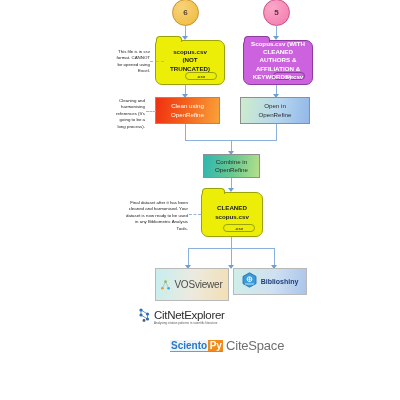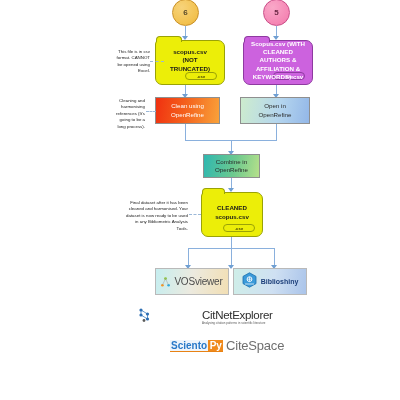--- a/index.html
+++ b/index.html
@@ -301,21 +301,21 @@
 
   <div class="vline" style="left:231px; top:237px; height:12px;"></div>
   <div class="hline" style="left:188px; top:248px; width:86px;"></div>
   <div class="vline" style="left:188px; top:248px; height:19px;"></div>
   <div class="arrow" style="left:185.3px; top:265px;"></div>
   <div class="vline" style="left:231px; top:248px; height:19px;"></div>
   <div class="arrow" style="left:228.3px; top:265px;"></div>
   <div class="vline" style="left:274px; top:248px; height:19px;"></div>
   <div class="arrow" style="left:271.3px; top:265px;"></div>
 
-  <div class="toolbox vos" style="left:155px; top:268px; width:74px; height:27px;">
+  <div class="toolbox vos" style="left:155px; top:268px; width:74px; height:33px;">
     <span>
       <svg width="9" height="10" viewBox="0 0 9 10">
         <circle cx="4.5" cy="1.6" r="1.4" fill="#8cc63f"></circle>
         <circle cx="1.4" cy="8.2" r="1.3" fill="#f7941e"></circle>
         <circle cx="7.6" cy="8.2" r="1.3" fill="#29abe2"></circle>
         <line x1="4.5" y1="1.6" x2="1.4" y2="8.2" stroke="#9a9a9a" stroke-width="0.5"></line>
         <line x1="4.5" y1="1.6" x2="7.6" y2="8.2" stroke="#9a9a9a" stroke-width="0.5"></line>
       </svg>
     </span>
     <span class="vos-label">VOSviewer</span>
@@ -327,21 +327,21 @@
         <polygon points="7.5,0.8 14,4.4 14,11.6 7.5,15.2 1,11.6 1,4.4" fill="#3b9ad9" stroke="#1b6fae" stroke-width="0.8"></polygon>
         <circle cx="7.5" cy="7.2" r="2.4" fill="none" stroke="#ffffff" stroke-width="0.9"></circle>
         <line x1="7.5" y1="4.8" x2="7.5" y2="9.6" stroke="#ffffff" stroke-width="0.7"></line>
         <line x1="5.1" y1="7.2" x2="9.9" y2="7.2" stroke="#ffffff" stroke-width="0.7"></line>
         <line x1="3" y1="12" x2="12" y2="12" stroke="#ffffff" stroke-width="0.7"></line>
       </svg>
     </span>
     <span class="bib-label">Biblioshiny</span>
   </div>
 
-  <div class="plainlogo" style="left:138px; top:308px;gap:48px;">
+  <div class="plainlogo" style="left:138px; top:308px;">
     <span style="margin-right:3px;">
       <svg width="13" height="14" viewBox="0 0 13 14">
         <line x1="3" y1="2" x2="9.5" y2="6" stroke="#3d7fc1" stroke-width="0.8"></line>
         <line x1="3" y1="7" x2="9.5" y2="11" stroke="#3d7fc1" stroke-width="0.8"></line>
         <line x1="3" y1="2" x2="3" y2="7" stroke="#3d7fc1" stroke-width="0.8"></line>
         <line x1="9.5" y1="6" x2="9.5" y2="11" stroke="#3d7fc1" stroke-width="0.8"></line>
         <circle cx="3" cy="2" r="1.6" fill="#2f6fb3"></circle>
         <circle cx="9.5" cy="6" r="1.6" fill="#2f6fb3"></circle>
         <circle cx="3" cy="7" r="1.6" fill="#2f6fb3"></circle>
         <circle cx="9.5" cy="11" r="1.6" fill="#2f6fb3"></circle>

